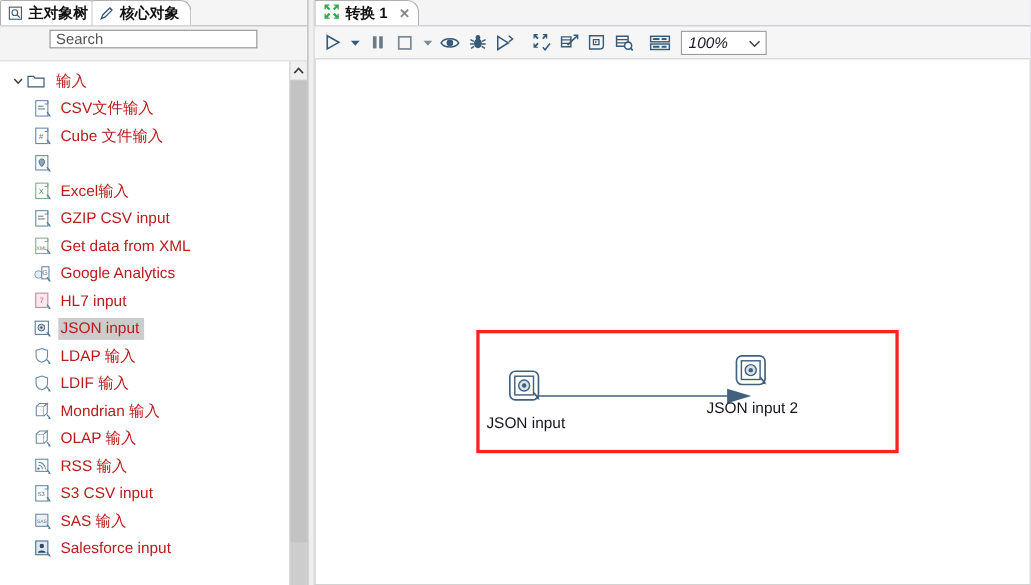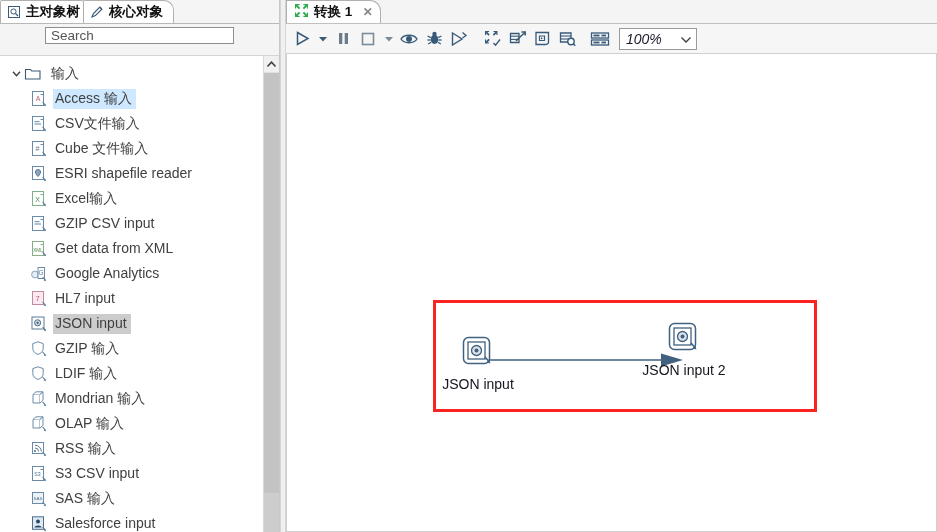--- a/index.html
+++ b/index.html
@@ -86,21 +86,21 @@
     position: absolute;
     top: 0; left: 0; right: 16px; bottom: 0;
     padding-top: 5px;
     overflow: hidden;
   }
   .tree-row {
     height: 25px;
     display: flex; align-items: center;
     padding-left: 8px;
     font-size: 14px;
-    color: #404040;
+    color: #b91c1c;
     white-space: nowrap;
   }
   .tree-row .twisty {
     width: 16px; height: 16px; flex: none;
     display: flex; align-items: center; justify-content: center;
   }
   .tree-row .ti {
     width: 18px; height: 18px; flex: none;
     margin-right: 5px;
     display: block;
@@ -293,30 +293,20 @@
               <path d="M2 3.8 L5.5 7.6 L9 3.8" fill="none" stroke="#3c3c3c" stroke-width="1.4"></path>
             </svg>
           </span>
           <span class="ti">
             <svg width="18" height="18" viewBox="0 0 18 18">
               <path d="M1.5 4.5 L6.5 4.5 L7.8 6 L16 6 L16 14 L1.5 14 Z" fill="#ffffff" stroke="#3a5a78" stroke-width="1.1"></path>
             </svg>
           </span>
           <span class="lbl">输入</span>
         </div>
-      <div class="tree-row child hover">
-            <span class="ti"><svg width="18" height="18" viewBox="0 0 18 18">
-                <rect x="2.5" y="1.5" width="11" height="14" fill="#fff" stroke="#6a8aa8"></rect>
-                <path d="M13.5 1.5 L13.5 4.5 L10.5 4.5" fill="none" stroke="#6a8aa8"></path>
-                <text x="8" y="11" font-size="7" fill="#c05a7a" text-anchor="middle" font-family="Liberation Sans">A</text>
-                <path d="M12.6 12 L15.4 15.2" stroke="#5a7a98" stroke-width="1.1" fill="none"></path>
-                <path d="M16.2 16.2 L13.6 15.5 L15 13.9 Z" fill="#5a7a98"></path>
-              </svg></span>
-            <span class="lbl">Access 输入</span>
-          </div>
           <div class="tree-row child">
             <span class="ti"><svg width="18" height="18" viewBox="0 0 18 18">
                 <rect x="2.5" y="1.5" width="11" height="14" fill="#fff" stroke="#6a8aa8"></rect>
                 <path d="M13.5 1.5 L13.5 4.5 L10.5 4.5" fill="none" stroke="#6a8aa8"></path>
                 <rect x="4.5" y="6" width="5" height="1.2" fill="#7f9ab5"></rect>
                 <rect x="4.5" y="8.4" width="6.5" height="1.2" fill="#7f9ab5"></rect>
                 <path d="M12.6 12 L15.4 15.2" stroke="#5a7a98" stroke-width="1.1" fill="none"></path>
                 <path d="M16.2 16.2 L13.6 15.5 L15 13.9 Z" fill="#5a7a98"></path>
               </svg></span>
             <span class="lbl">CSV文件输入</span>
@@ -331,21 +321,20 @@
               </svg></span>
             <span class="lbl">Cube 文件输入</span>
           </div>
           <div class="tree-row child">
             <span class="ti"><svg width="18" height="18" viewBox="0 0 18 18">
                 <rect x="2.5" y="1.5" width="11" height="13" fill="#fff" stroke="#6a8aa8"></rect>
                 <path d="M8 4.5 C9.6 4.5 10.6 5.7 10.6 7 C10.6 8.8 8 11.5 8 11.5 C8 11.5 5.4 8.8 5.4 7 C5.4 5.7 6.4 4.5 8 4.5 Z" fill="#8aa6c0" stroke="#44627e" stroke-width="0.8"></path>
                 <path d="M12.6 12 L15.4 15.2" stroke="#5a7a98" stroke-width="1.1" fill="none"></path>
                 <path d="M16.2 16.2 L13.6 15.5 L15 13.9 Z" fill="#5a7a98"></path>
               </svg></span>
-            <span class="lbl">ESRI shapefile reader</span>
           </div>
           <div class="tree-row child">
             <span class="ti"><svg width="18" height="18" viewBox="0 0 18 18">
                 <rect x="2.5" y="1.5" width="11" height="14" fill="#fff" stroke="#7fae8a"></rect>
                 <path d="M13.5 1.5 L13.5 4.5 L10.5 4.5" fill="none" stroke="#7fae8a"></path>
                 <text x="7.5" y="11.5" font-size="7" fill="#3f8a52" text-anchor="middle" font-family="Liberation Sans">X</text>
                 <path d="M12.6 12 L15.4 15.2" stroke="#5a7a98" stroke-width="1.1" fill="none"></path>
                 <path d="M16.2 16.2 L13.6 15.5 L15 13.9 Z" fill="#5a7a98"></path>
               </svg></span>
             <span class="lbl">Excel输入</span>
@@ -399,21 +388,21 @@
                 <path d="M16.2 16.2 L13.6 15.5 L15 13.9 Z" fill="#5a7a98"></path>
               </svg></span>
             <span class="lbl">JSON input</span>
           </div>
           <div class="tree-row child">
             <span class="ti"><svg width="18" height="18" viewBox="0 0 18 18">
                 <path d="M8 1.8 L13.2 3.6 L13.2 8.6 C13.2 11.6 10.6 13.6 8 14.4 C5.4 13.6 2.8 11.6 2.8 8.6 L2.8 3.6 Z" fill="#fff" stroke="#6a8aa8"></path>
                 <path d="M12.6 12 L15.4 15.2" stroke="#5a7a98" stroke-width="1.1" fill="none"></path>
                 <path d="M16.2 16.2 L13.6 15.5 L15 13.9 Z" fill="#5a7a98"></path>
               </svg></span>
-            <span class="lbl">GZIP 输入</span>
+            <span class="lbl">LDAP 输入</span>
           </div>
           <div class="tree-row child">
             <span class="ti"><svg width="18" height="18" viewBox="0 0 18 18">
                 <path d="M8 1.8 L13.2 3.6 L13.2 8.6 C13.2 11.6 10.6 13.6 8 14.4 C5.4 13.6 2.8 11.6 2.8 8.6 L2.8 3.6 Z" fill="#fff" stroke="#6a8aa8"></path>
                 <path d="M12.6 12 L15.4 15.2" stroke="#5a7a98" stroke-width="1.1" fill="none"></path>
                 <path d="M16.2 16.2 L13.6 15.5 L15 13.9 Z" fill="#5a7a98"></path>
               </svg></span>
             <span class="lbl">LDIF 输入</span>
           </div>
           <div class="tree-row child">

